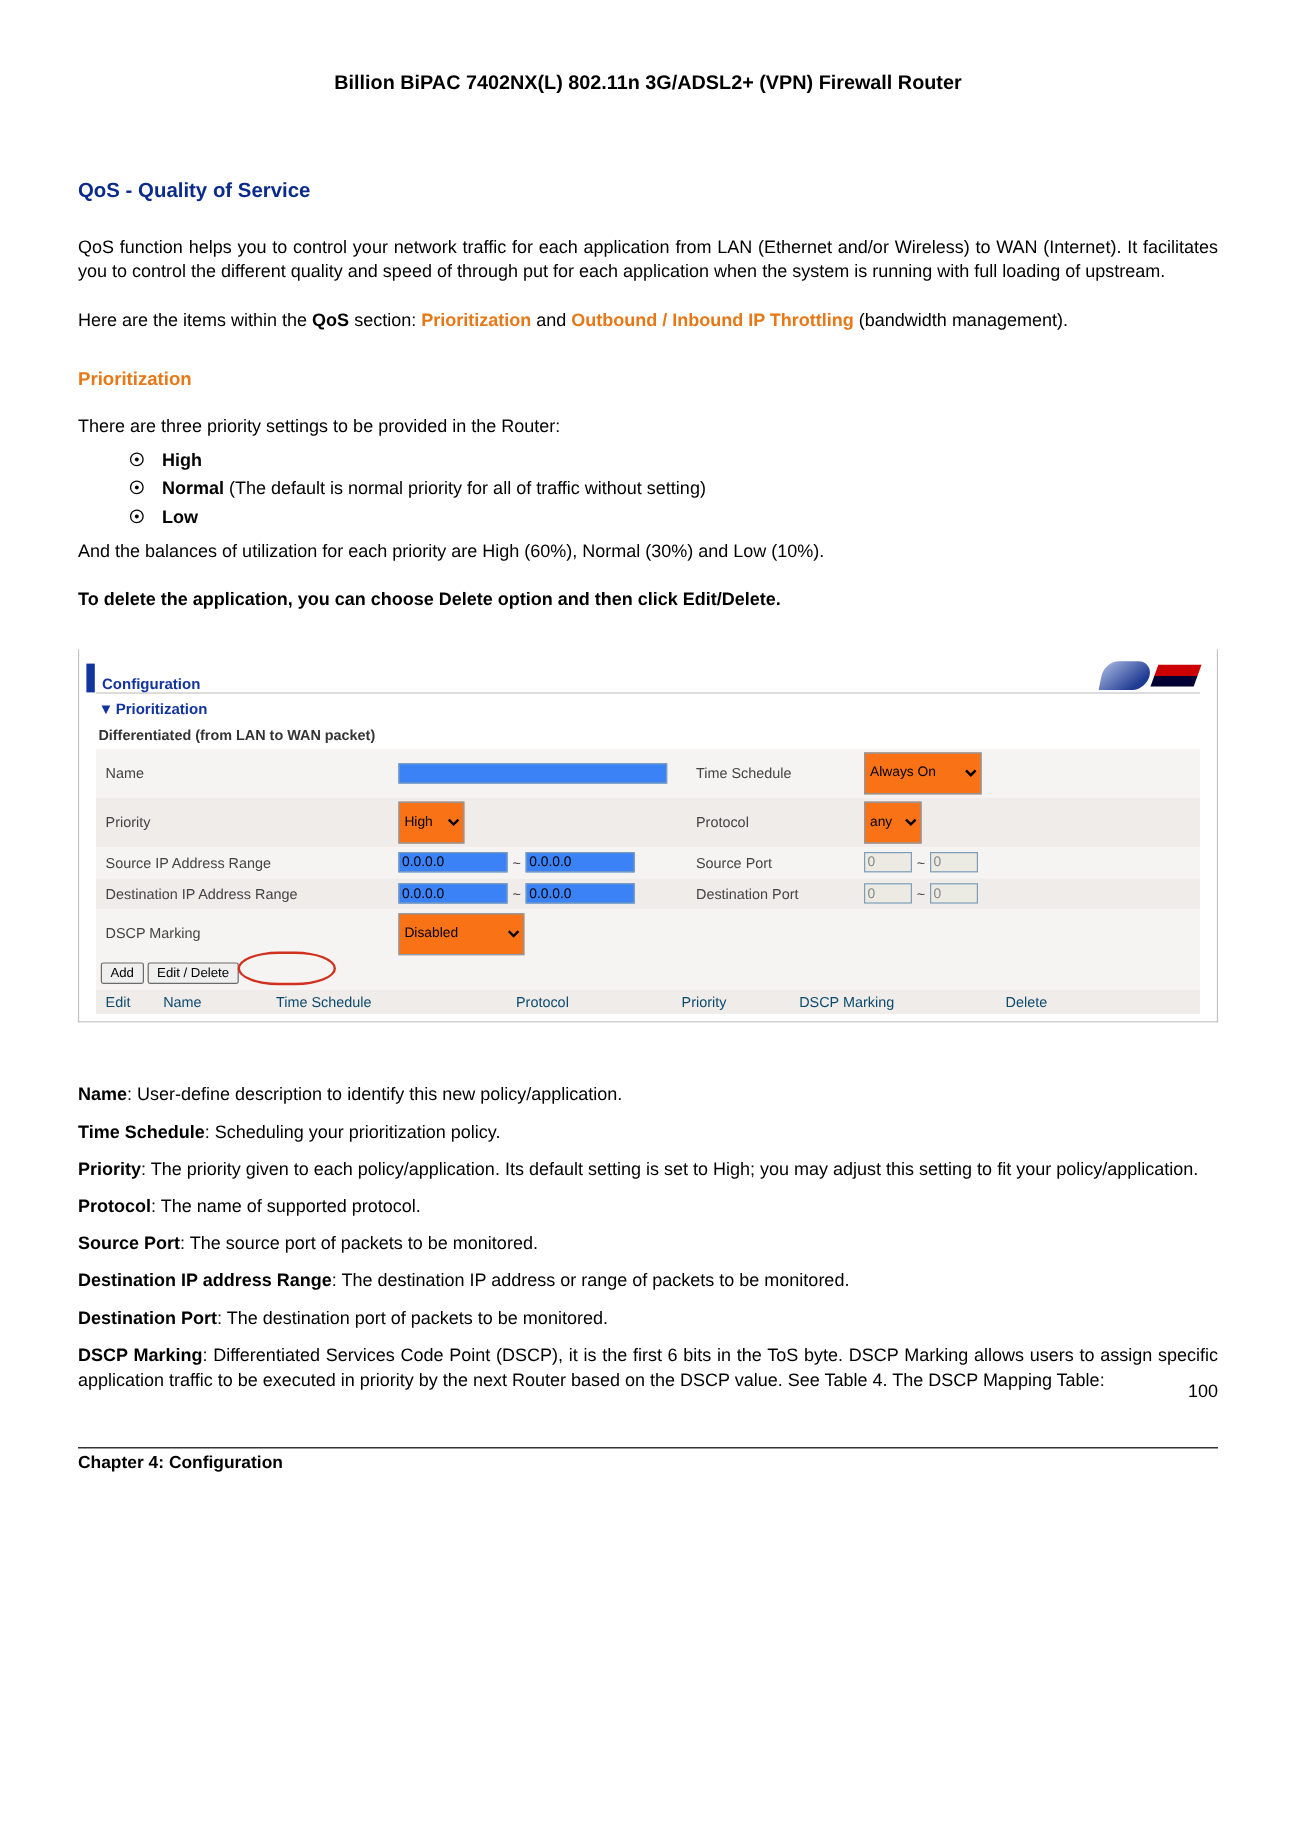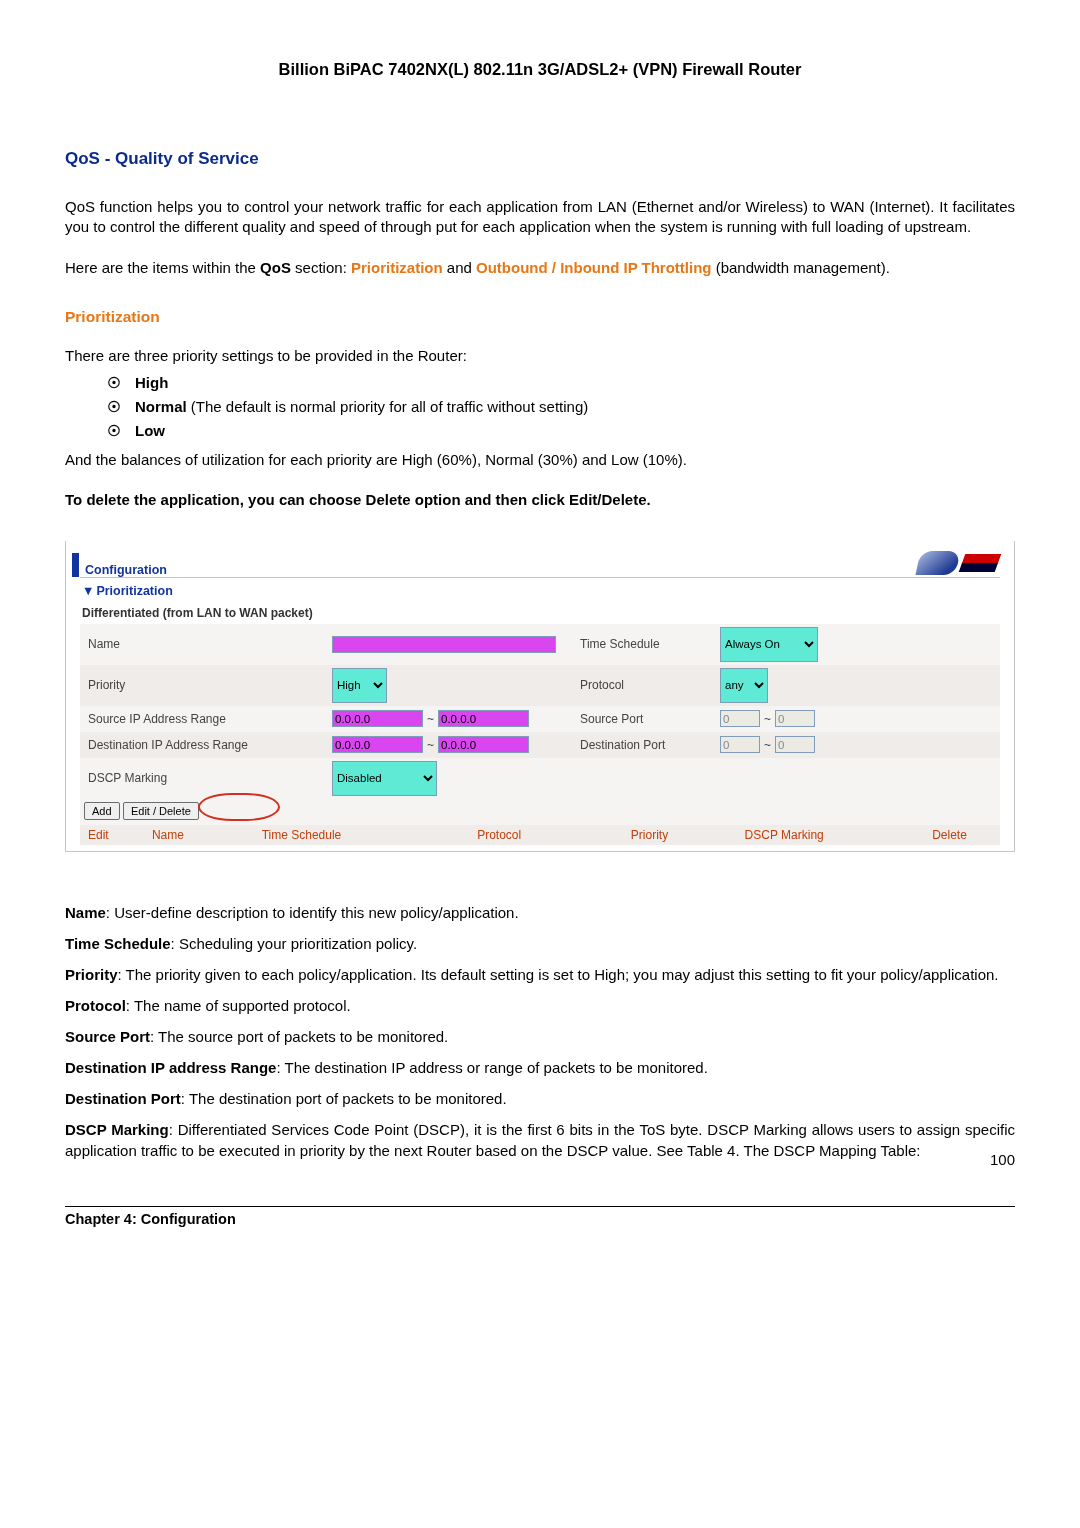--- a/index.html
+++ b/index.html
@@ -141,28 +141,28 @@
   }
   .c-label1 { width: 236px; }
   .c-field1 { width: 240px; display:flex; align-items:center; gap:2px;}
   .c-label2 { width: 132px; }
   .c-field2 { width: 118px; display:flex; align-items:center; gap:2px;}
   input.txt {
     font-size: 11.5px;
     border: 1px solid #7f9db9;
     padding: 0 2px;
     height: 15px;
-    background: #d946ef;
+    background: #3b82f6;
   }
   input.txt.disabled { background:#ebebe4; color:#888;}
   select.sel {
     font-size: 11.5px;
     border: 1px solid #7f9db9;
     height: 35px;
-    background: #5eead4;
+    background: #f97316;
   }
   .w85 { width: 85px; }
   .w98 { width: 98px; }
   .w48 { width: 48px; }
   .w34 { width: 34px; }
   .tilde { padding: 0 2px; }
   .btnrow {
     background: #f6f4f2;
     padding: 3px 4px 5px 4px;
     position: relative;
@@ -184,22 +184,21 @@
     height: 24px;
     border: 2px solid #d1301e;
     border-radius: 50% / 60%;
     pointer-events: none;
   }
   .thead-row {
     display: flex;
     background: #efece9;
     padding: 3px 4px;
     font-size: 12px;
-    color: #c2410c;
-    gap: 16px;
+    color: #0c4a6e;
   }
   .th { padding: 0 4px; }
   .th-edit { width: 40px; }
   .th-name { width: 86px; }
   .th-ts   { width: 192px; }
   .th-proto{ width: 130px; }
   .th-prio { width: 90px; }
   .th-dscp { width: 164px; }
   .th-del  { width: 60px; }
   .def-block {

